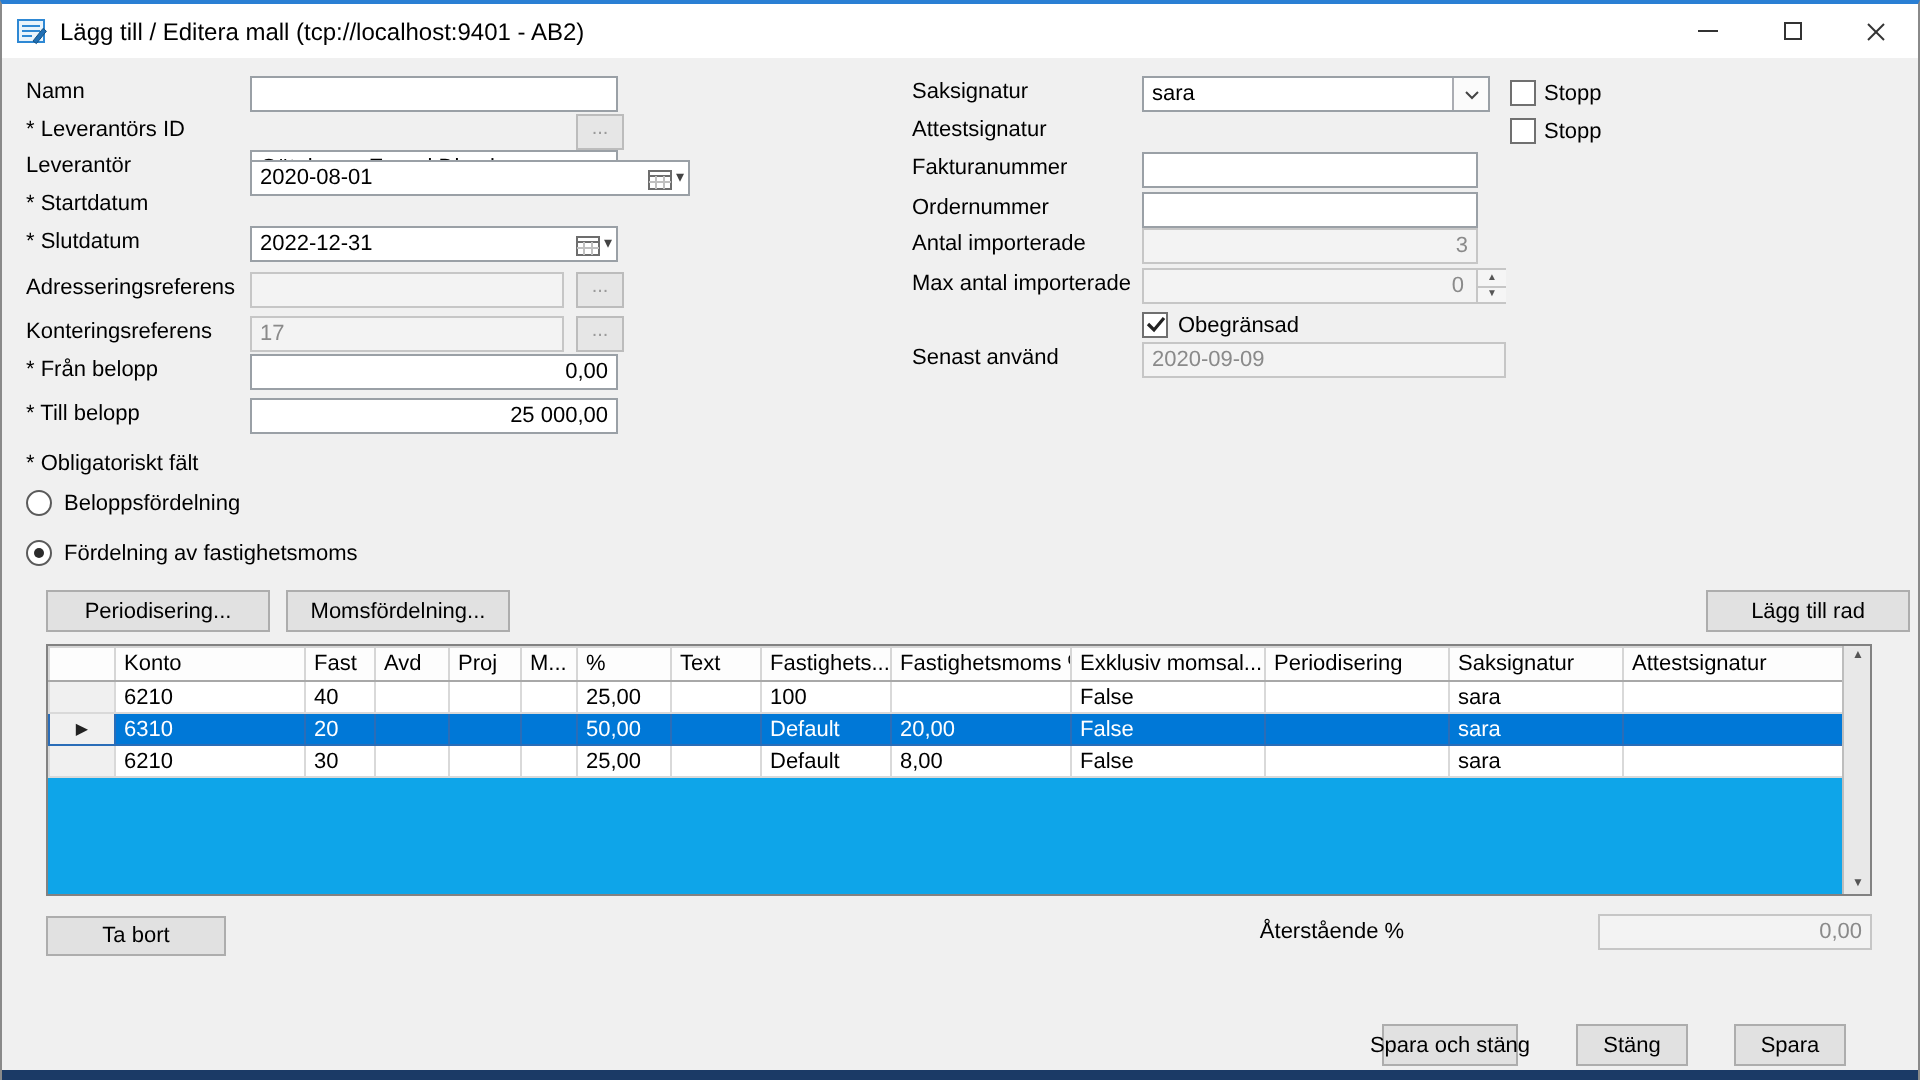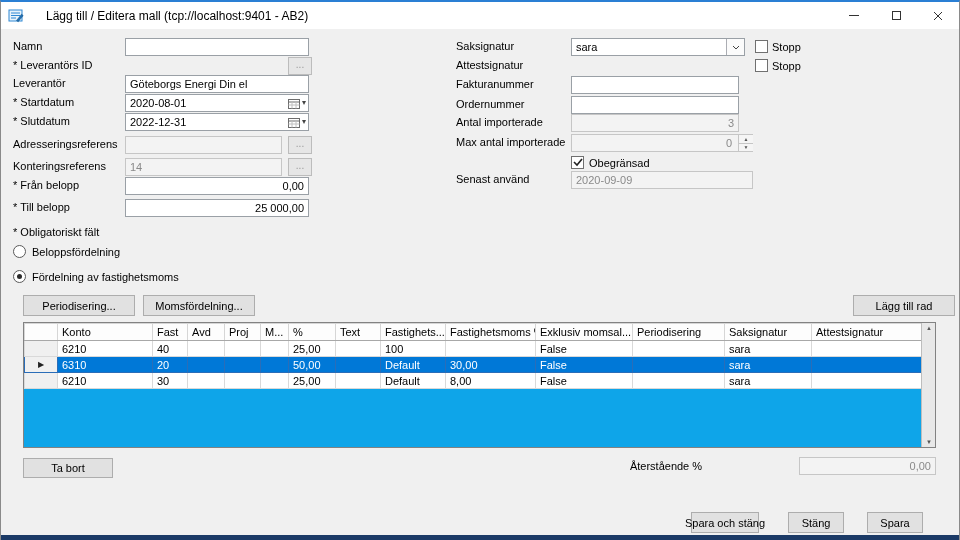--- a/index.html
+++ b/index.html
@@ -6,21 +6,21 @@
   html,body { width:960px; height:540px; }
   body { font-family:"Liberation Sans", sans-serif; font-size:11px; color:#000; background:#fff; }
 
   #window { position:relative; width:960px; height:540px; background:#f0f0f0;
             border-left:1px solid #8a8a8a; border-right:1px solid #8a8a8a;
             border-top:2px solid #2a7fd4; overflow:hidden; }
   #bottom-edge { position:absolute; left:0; right:0; bottom:0; height:5px; background:#1b3a66; }
 
   
   #titlebar { position:absolute; left:0; top:0; right:0; height:27px; background:#fff;
-              display:flex; align-items:center; padding-left:7px;gap:16px; }
+              display:flex; align-items:center; padding-left:7px; }
   #title-text { margin-left:6px; font-size:12px; white-space:nowrap; }
   #win-controls { margin-left:auto; display:flex; height:100%; }
   .win-btn { width:42px; height:100%; display:flex; align-items:center; justify-content:center; }
   .min-glyph { display:block; width:10px; border-top:1px solid #333; }
   .max-glyph { display:block; width:9px; height:9px; border:1px solid #333; }
 
   
   #dialog { position:absolute; left:0; top:27px; right:0; bottom:0; background:#f0f0f0; }
 
   .lbl { position:absolute; white-space:nowrap; }
@@ -110,21 +110,21 @@
         <span class="sel-text">El</span>
       </div>
 
     <div class="lbl" style="left:12px;top:30px">* Leverantörs ID</div>
     <div class="dots-btn" style="left:287px;top:28px">...</div>
 
     <div class="lbl" style="left:12px;top:48px">Leverantör</div>
     <div class="tb" style="left:124px;top:46px;width:184px">Göteborgs Energi Din el</div>
 
     <div class="lbl" style="left:12px;top:67px">* Startdatum</div>
-    <div class="tb" style="left:124px;top:65px;width:184px">
+    <div class="tb" style="left:124px;top:51px;width:220px">
       <span>2020-08-01</span>
       <span class="date-dd">
         <svg width="12" height="11" viewBox="0 0 12 11">
             <rect x="0.5" y="1.5" width="11" height="9" fill="#fff" stroke="#6d6d6d"></rect>
             <line x1="0.5" y1="4" x2="11.5" y2="4" stroke="#6d6d6d"></line>
             <line x1="4" y1="4" x2="4" y2="10.5" stroke="#c0c0c0"></line>
             <line x1="8" y1="4" x2="8" y2="10.5" stroke="#c0c0c0"></line>
             <line x1="0.5" y1="7" x2="11.5" y2="7" stroke="#c0c0c0"></line>
           </svg>
         <span class="caret">▾</span>
@@ -144,21 +144,21 @@
           </svg>
         <span class="caret">▾</span>
       </span>
     </div>
 
     <div class="lbl" style="left:12px;top:109px">Adresseringsreferens</div>
     <div class="tb dis" style="left:124px;top:107px;width:157px"></div>
     <div class="dots-btn" style="left:287px;top:107px">...</div>
 
     <div class="lbl" style="left:12px;top:131px">Konteringsreferens</div>
-    <div class="tb dis" style="left:124px;top:129px;width:157px">14</div>
+    <div class="tb dis" style="left:124px;top:129px;width:157px">17</div>
     <div class="dots-btn" style="left:287px;top:129px">...</div>
 
     <div class="lbl" style="left:12px;top:150px">* Från belopp</div>
     <div class="tb rt" style="left:124px;top:148px;width:184px">0,00</div>
 
     <div class="lbl" style="left:12px;top:172px">* Till belopp</div>
     <div class="tb rt" style="left:124px;top:170px;width:184px">25 000,00</div>
 
     <div class="lbl" style="left:12px;top:197px">* Obligatoriskt fält</div>
 
@@ -276,21 +276,21 @@
             <tr class="selected">
               <td class="selcell">▶</td>
               <td>6310</td>
               <td>20</td>
               <td></td>
               <td></td>
               <td></td>
               <td>50,00</td>
               <td></td>
               <td>Default</td>
-              <td>30,00</td>
+              <td>20,00</td>
               <td>False</td>
               <td></td>
               <td>sara</td>
               <td></td>
             </tr>
             <tr>
               <td class="selcell"></td>
               <td>6210</td>
               <td>30</td>
               <td></td>

